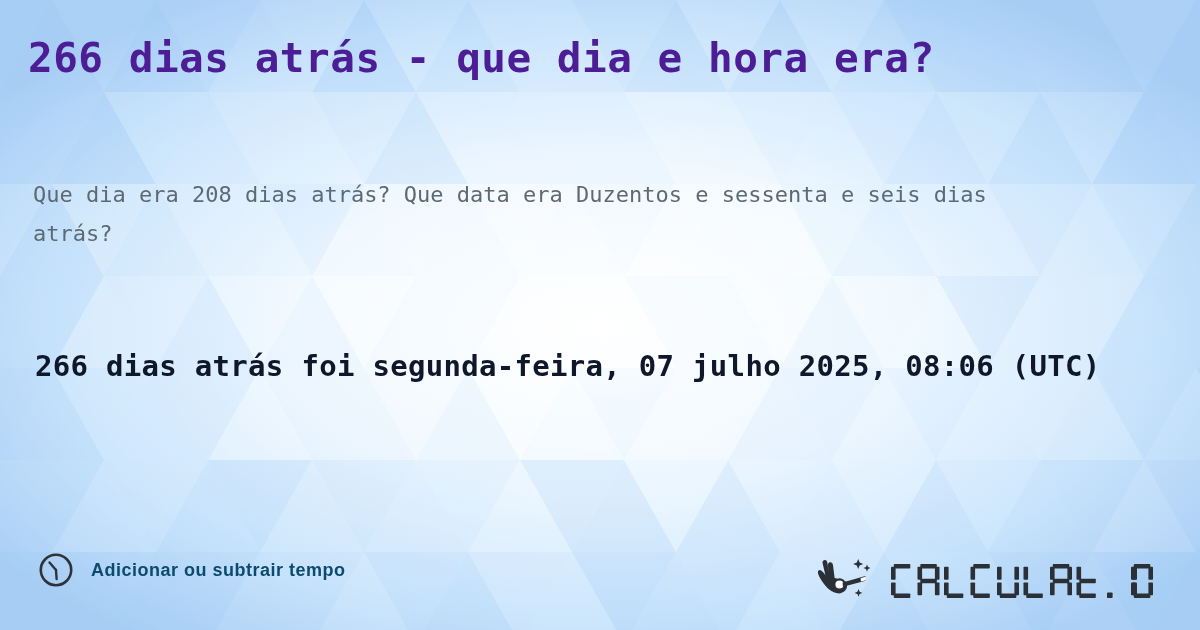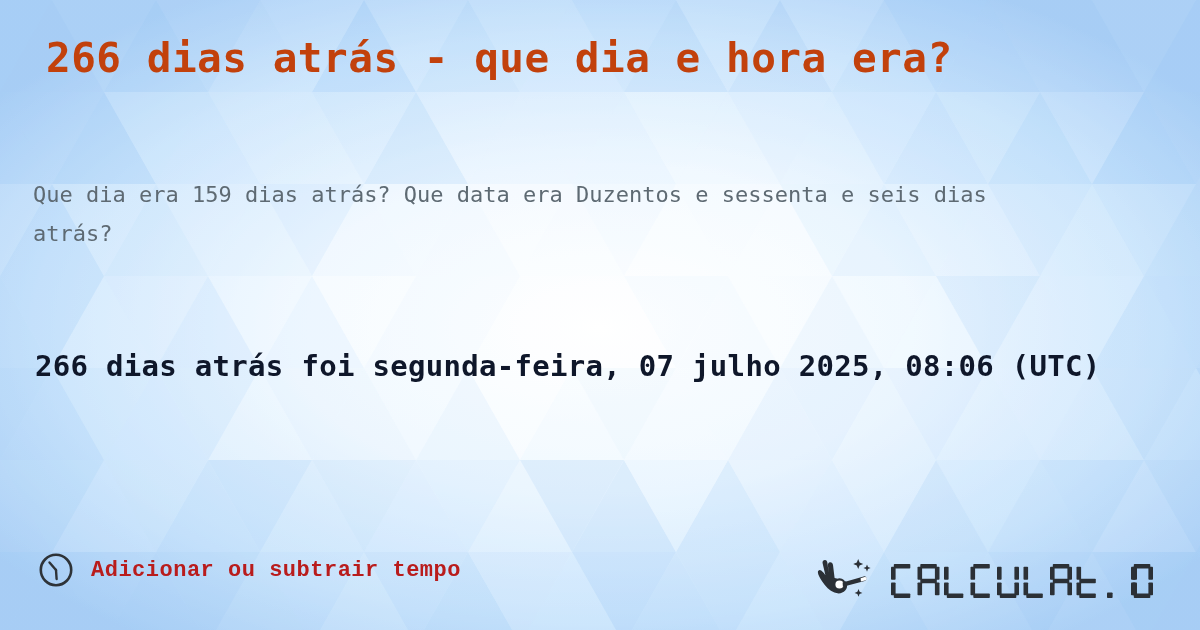--- a/index.html
+++ b/index.html
@@ -10,28 +10,28 @@
     font-family:"DejaVu Sans Mono", monospace;
   }
   #bg-pattern {
     position:absolute; inset:0; width:1200px; height:630px; z-index:0;
   }
   #content {
     position:absolute; inset:0; z-index:2;
   }
   .page-title {
     position:absolute;
-    left:46px; top:33px;
+    left:28px; top:33px;
     width:1140px;
     font-family:"DejaVu Sans Mono", monospace;
     font-weight:bold;
     font-size:41px;
     line-height:50px;
     letter-spacing:0.5px;
-    color:#c2410c;
+    color:#4c1d95;
     white-space:nowrap;
   }
   .intro-text {
     position:absolute;
     left:33px; top:175px;
     width:1040px;
     font-family:"DejaVu Sans Mono", monospace;
     font-weight:normal;
     font-size:22px;
     line-height:39px;
@@ -51,25 +51,25 @@
   .footer-link {
     position:absolute;
     left:38px; top:552px;
     display:flex;
     align-items:center;
     gap:17px;
     text-decoration:none;
   }
   .clock-icon { display:block; width:36px; height:36px; flex:none; }
   .footer-label {
-    font-family:Liberation Mono, monospace;
+    font-family:Liberation Sans, sans-serif;
     font-weight:bold;
-    font-size:22px;
+    font-size:18px;
     letter-spacing:0.5px;
-    color:#b91c1c;
+    color:#0c4a6e;
     white-space:nowrap;
   }
   .brand-logo {
     position:absolute;
     right:25px; top:556px;
     display:flex;
     align-items:center;
     gap:6px;
   }
   .wand-icon { display:block; width:66px; height:48px; flex:none; }
@@ -354,21 +354,21 @@
       <polygon points="1300,736 1404,736 1352,644" fill="#a4cdf6" opacity="0.79"></polygon>
       <polygon points="1300,736 1352,644 1248,644" fill="#b4d7f8" opacity="0.71"></polygon>
     </g>
   <rect x="0" y="0" width="1200" height="630" fill="url(#gcenter)" opacity="0.35"></rect>
 </svg>
 
 <div id="content">
 
   <h1 class="page-title">266 dias atrás - que dia e hora era?</h1>
 
-  <p class="intro-text">Que dia era 159 dias atrás? Que data era Duzentos e sessenta e seis dias atrás?</p>
+  <p class="intro-text">Que dia era 208 dias atrás? Que data era Duzentos e sessenta e seis dias atrás?</p>
 
   <p class="answer-text">266 dias atrás foi segunda-feira, 07 julho 2025, 08:06 (UTC)</p>
 
   <a class="footer-link" href="#">
     <svg class="clock-icon" viewBox="0 0 36 36" xmlns="http://www.w3.org/2000/svg">
       <circle cx="18" cy="18" r="15.2" fill="none" stroke="#2e3338" stroke-width="2.6"></circle>
       <line x1="18" y1="18" x2="11.5" y2="10.5" stroke="#2e3338" stroke-width="2.4" stroke-linecap="round"></line>
       <line x1="18" y1="18" x2="18.6" y2="27" stroke="#2e3338" stroke-width="2.4" stroke-linecap="round"></line>
     </svg>
     <span class="footer-label">Adicionar ou subtrair tempo</span>

